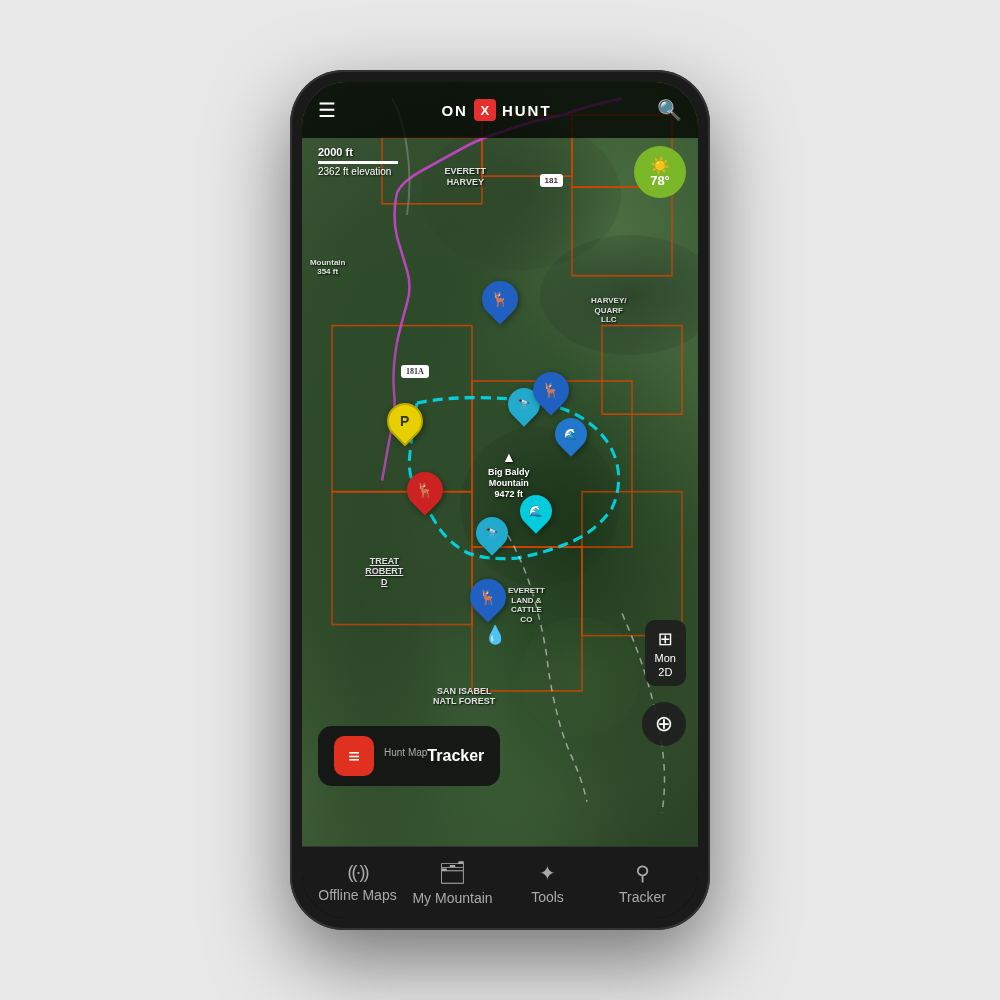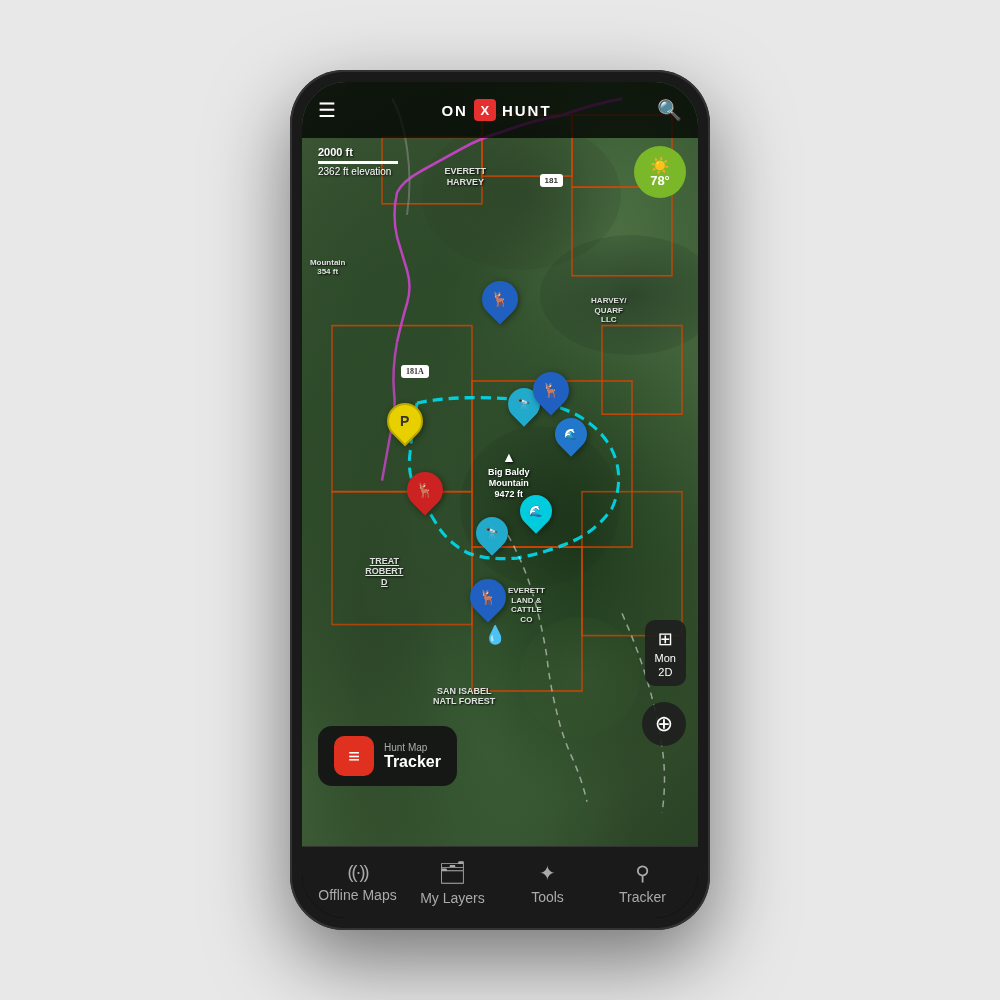--- a/index.html
+++ b/index.html
@@ -363,21 +363,21 @@
       height: 40px;
       border-radius: 10px;
       display: flex;
       align-items: center;
       justify-content: center;
       font-size: 18px;
     }
 
     .layers-text {
       display: flex;
-      flex-direction: column;
+      flex-direction: row;
     }
 
     .layers-title {
       font-size: 10px;
       color: #aaa;
       font-weight: 400;
     }
 
     .layers-name {
       font-size: 16px;
@@ -599,21 +599,21 @@
 
     </div>
 
     <div class="bottom-nav">
       <div class="nav-item">
         <span class="nav-icon" style="font-size:18px;letter-spacing:-2px;">((·))</span>
         <span class="nav-label">Offline Maps</span>
       </div>
       <div class="nav-item">
         <span class="nav-icon">🗂</span>
-        <span class="nav-label">My Layers</span>
+        <span class="nav-label">My Mountain</span>
       </div>
       <div class="nav-item">
         <span class="nav-icon" style="font-size:20px;">✦</span>
         <span class="nav-label">Tools</span>
       </div>
       <div class="nav-item">
         <span class="nav-icon" style="font-size:20px;">⚲</span>
         <span class="nav-label">Tracker</span>
       </div>
     </div>

